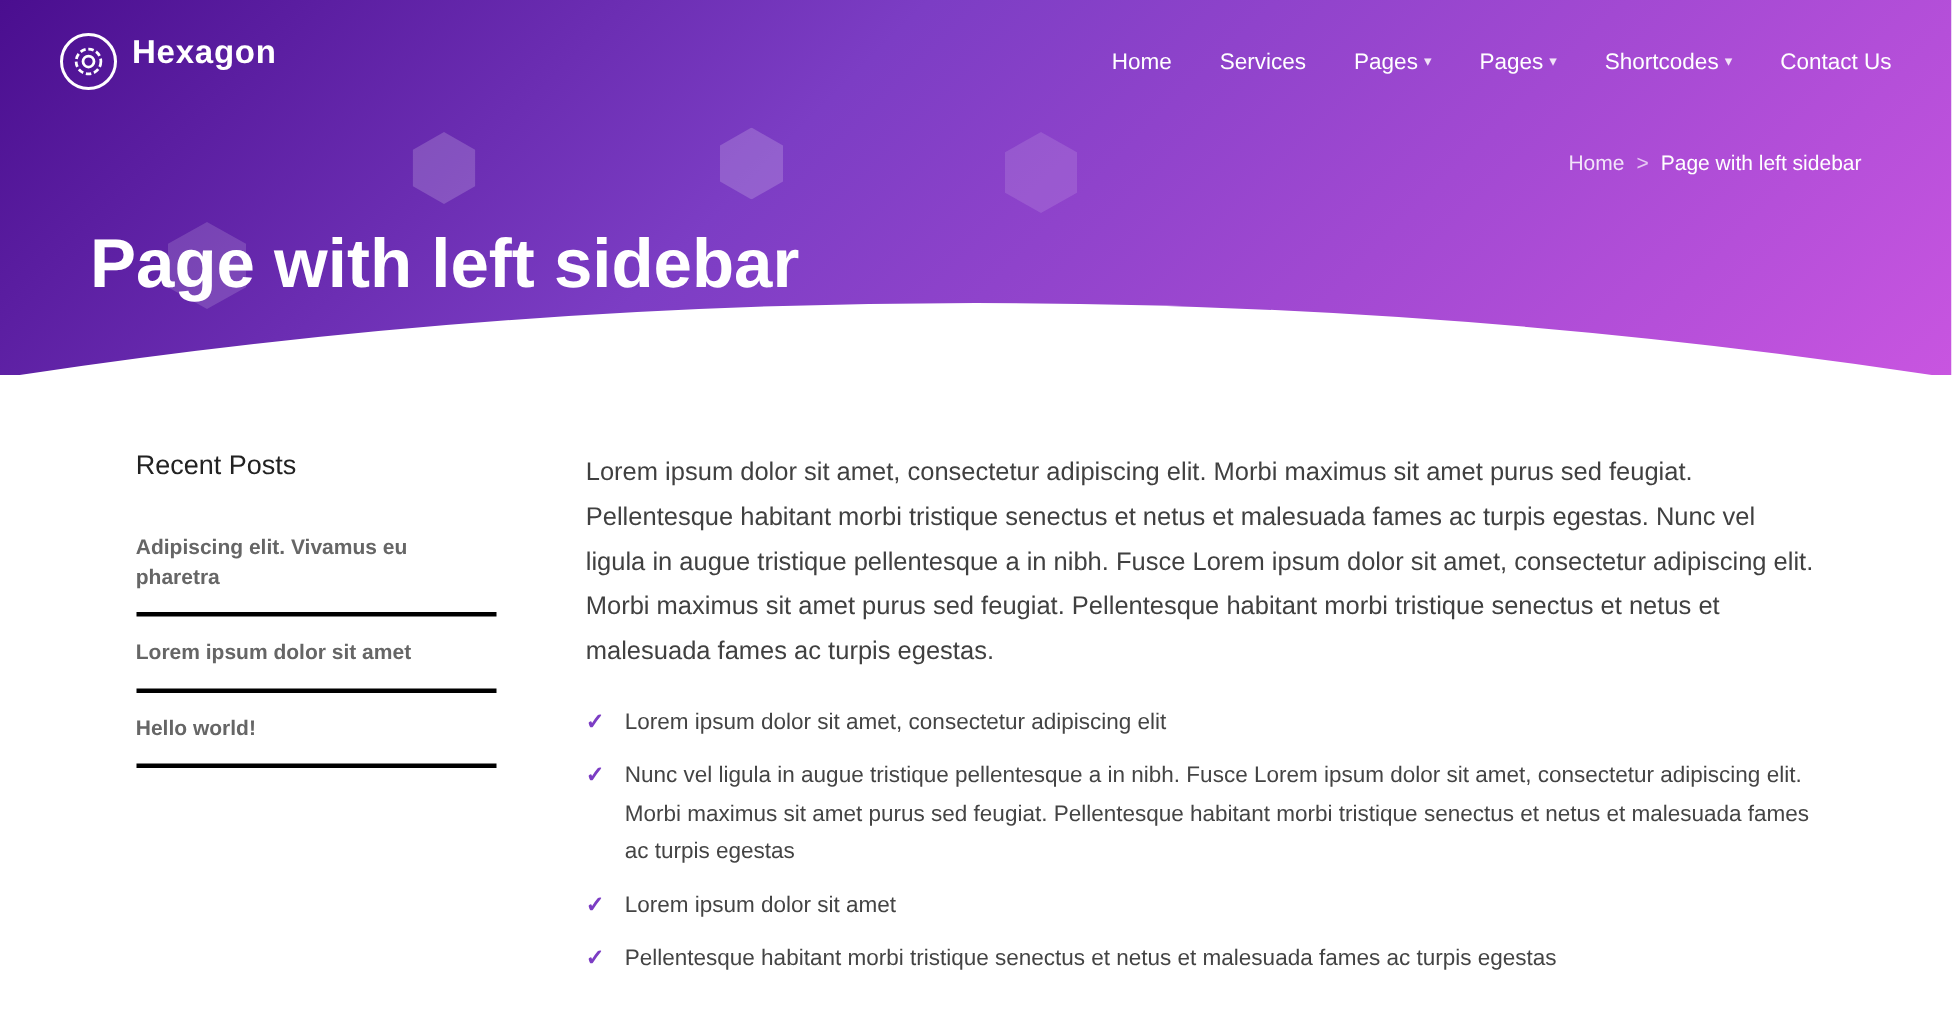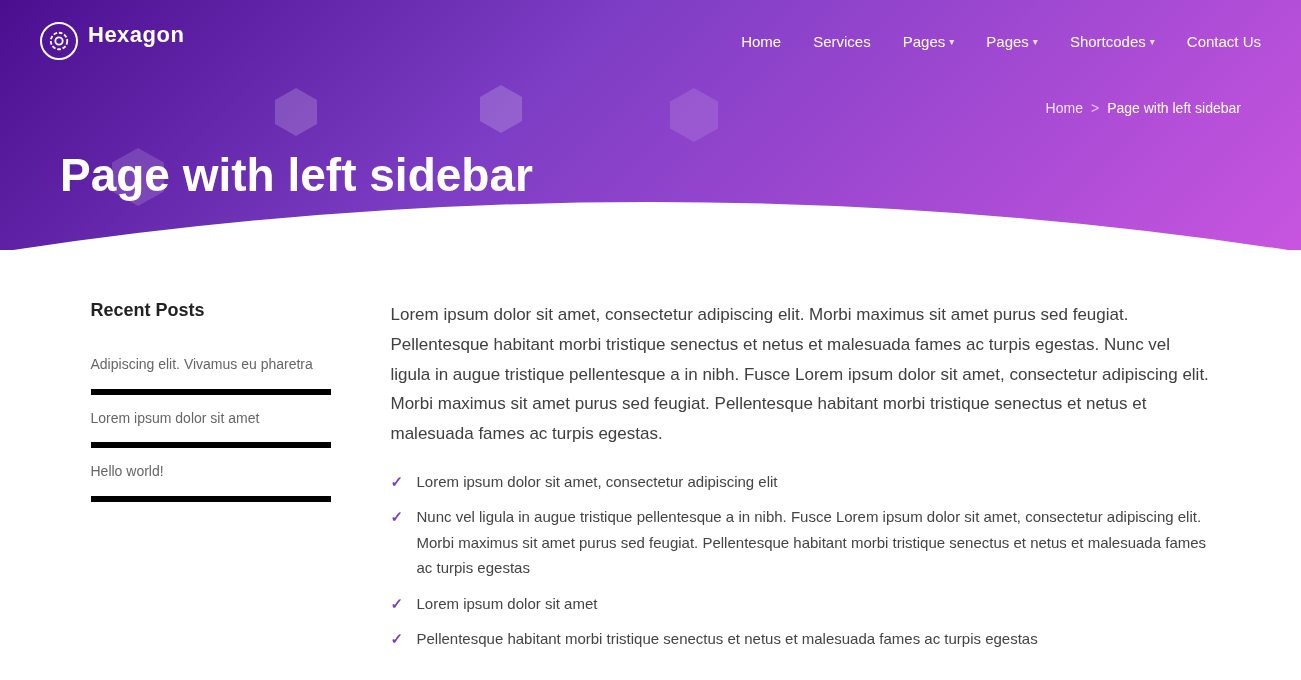--- a/index.html
+++ b/index.html
@@ -127,30 +127,31 @@
       gap: 60px;
     }
 
     
     .sidebar {
       width: 240px;
       flex-shrink: 0;
     }
     .sidebar-title {
       font-size: 18px;
-      font-weight: 700;
+      font-weight: 400;
       color: #222;
       margin-bottom: 20px;
     }
     .sidebar-list {
       list-style: none;
     }
     .sidebar-list li {
-      border-bottom: 6px solid #000000;
+      border-bottom: 3px solid #000000;
       padding: 14px 0;
+      font-weight: bold;
     }
     .sidebar-list li a {
       color: #666;
       text-decoration: none;
       font-size: 14px;
       line-height: 1.4;
     }
 
     
     .content {

